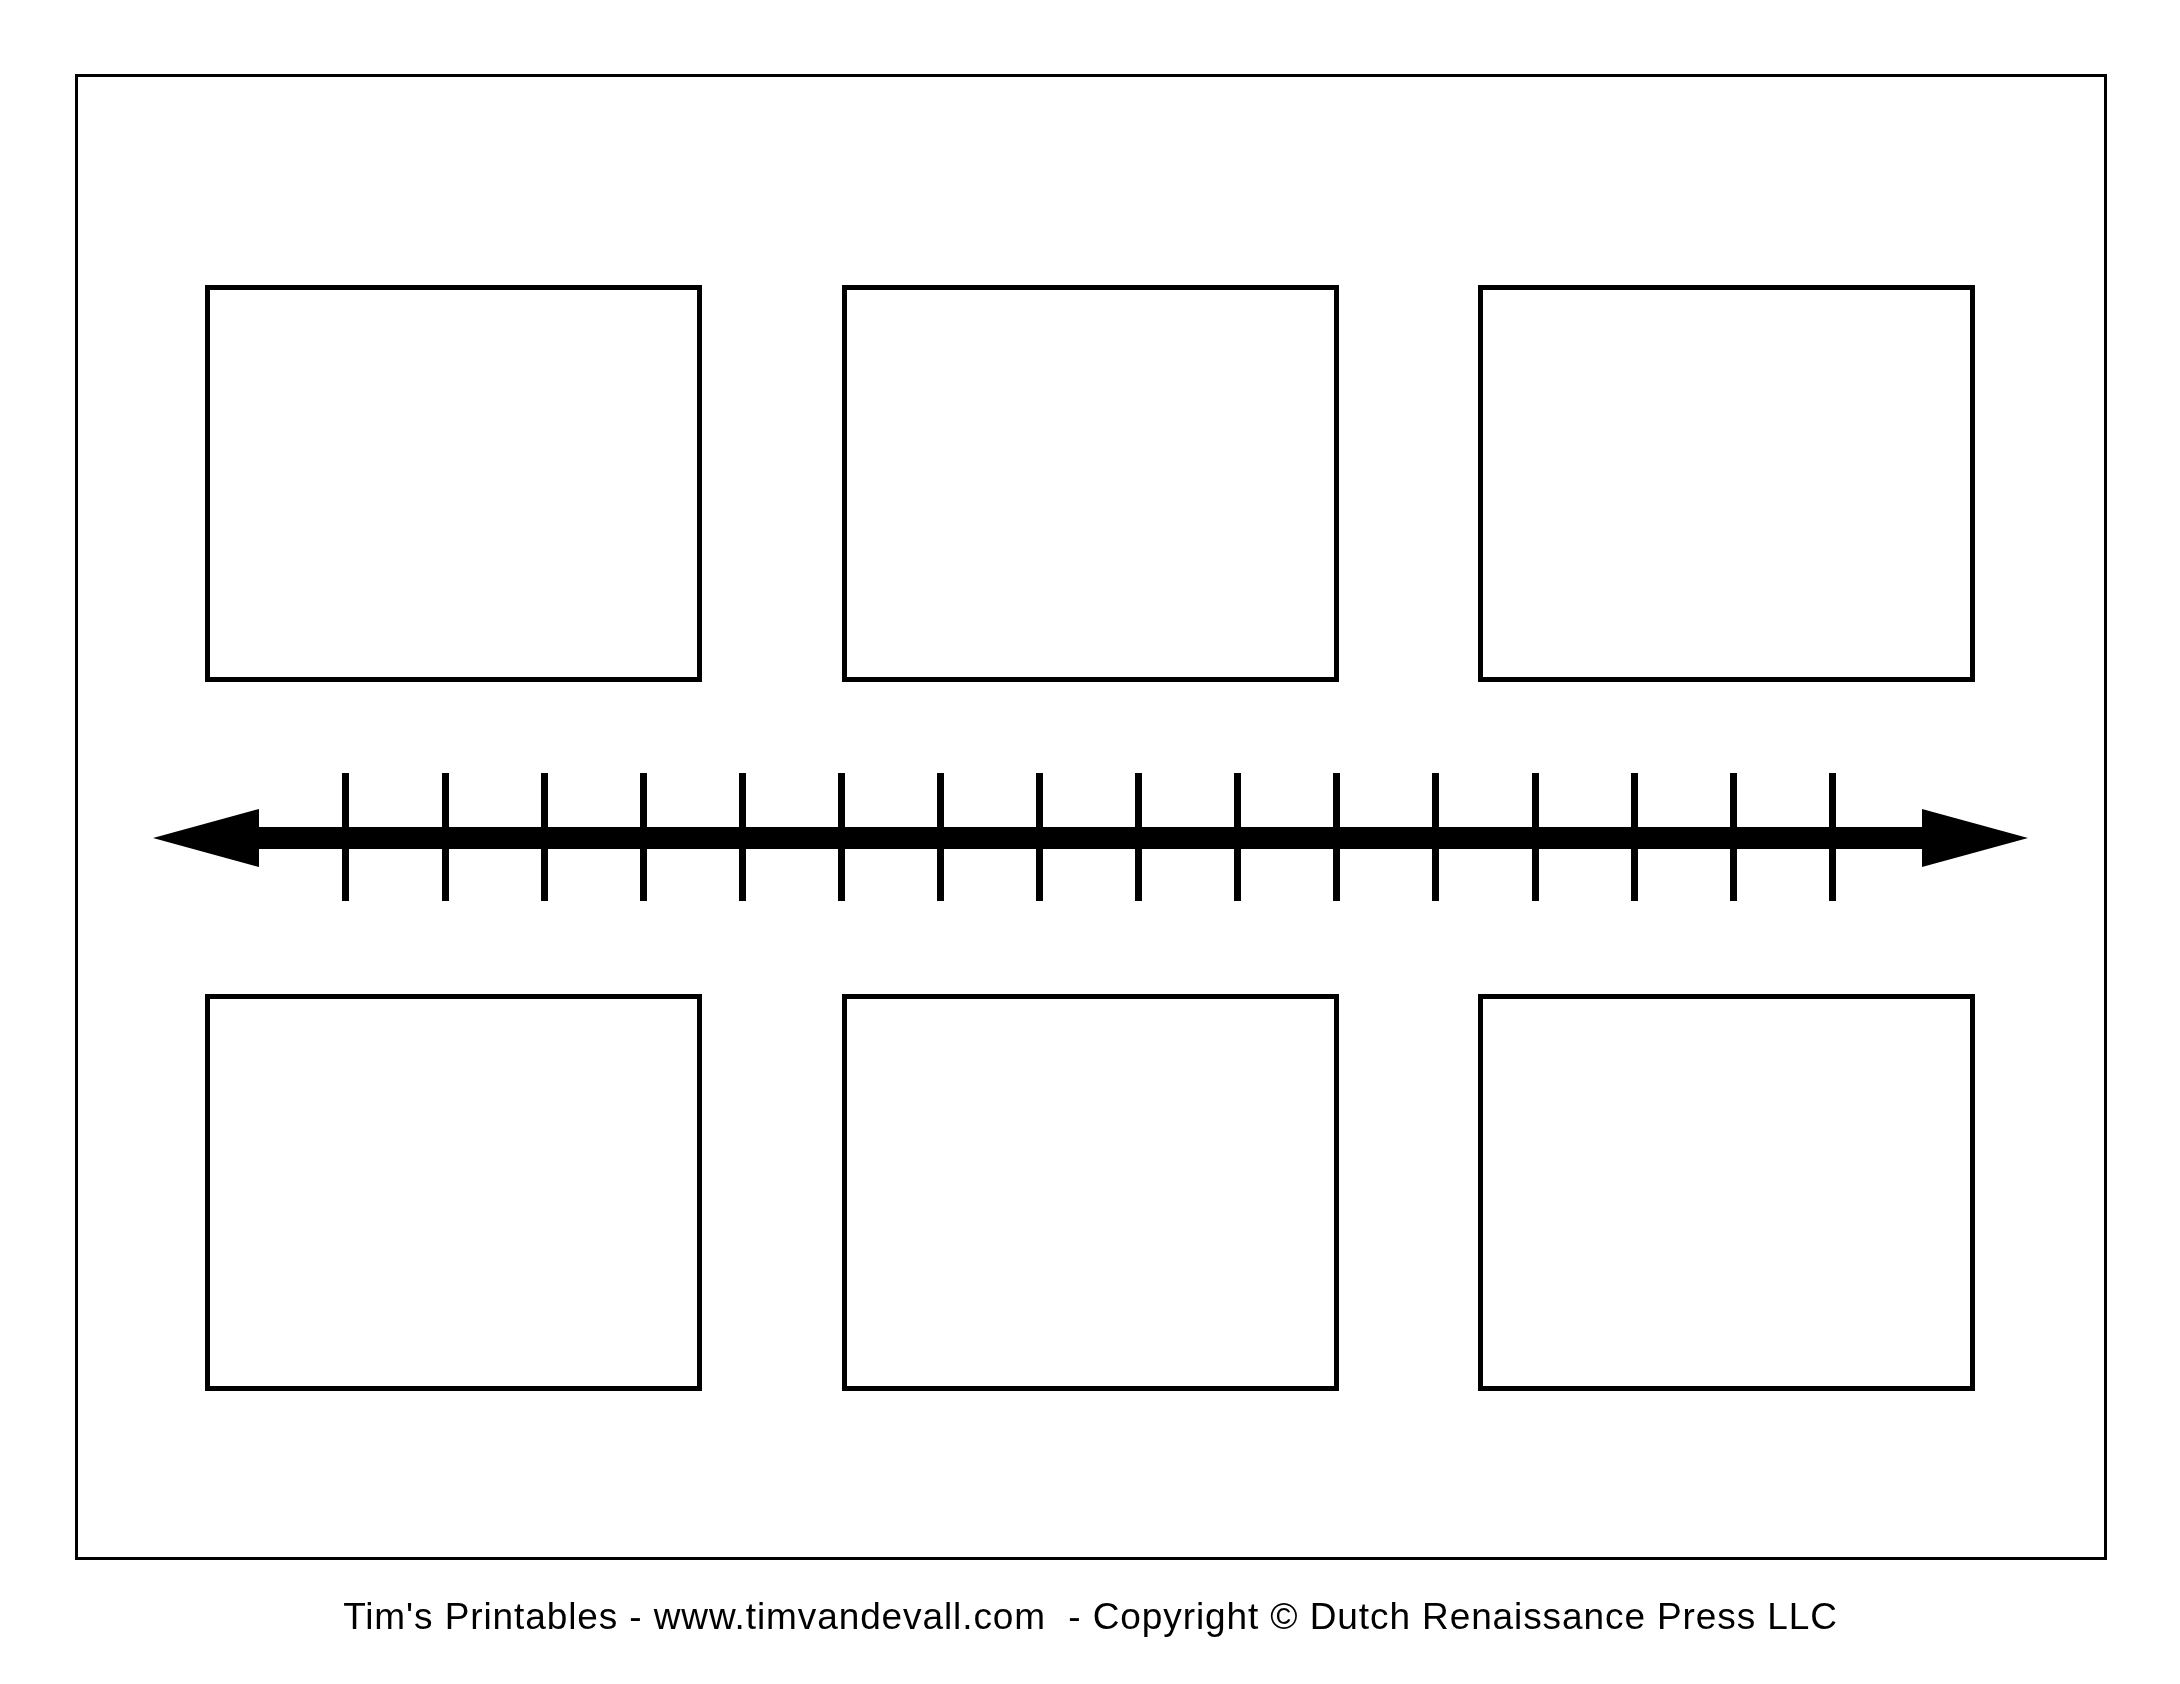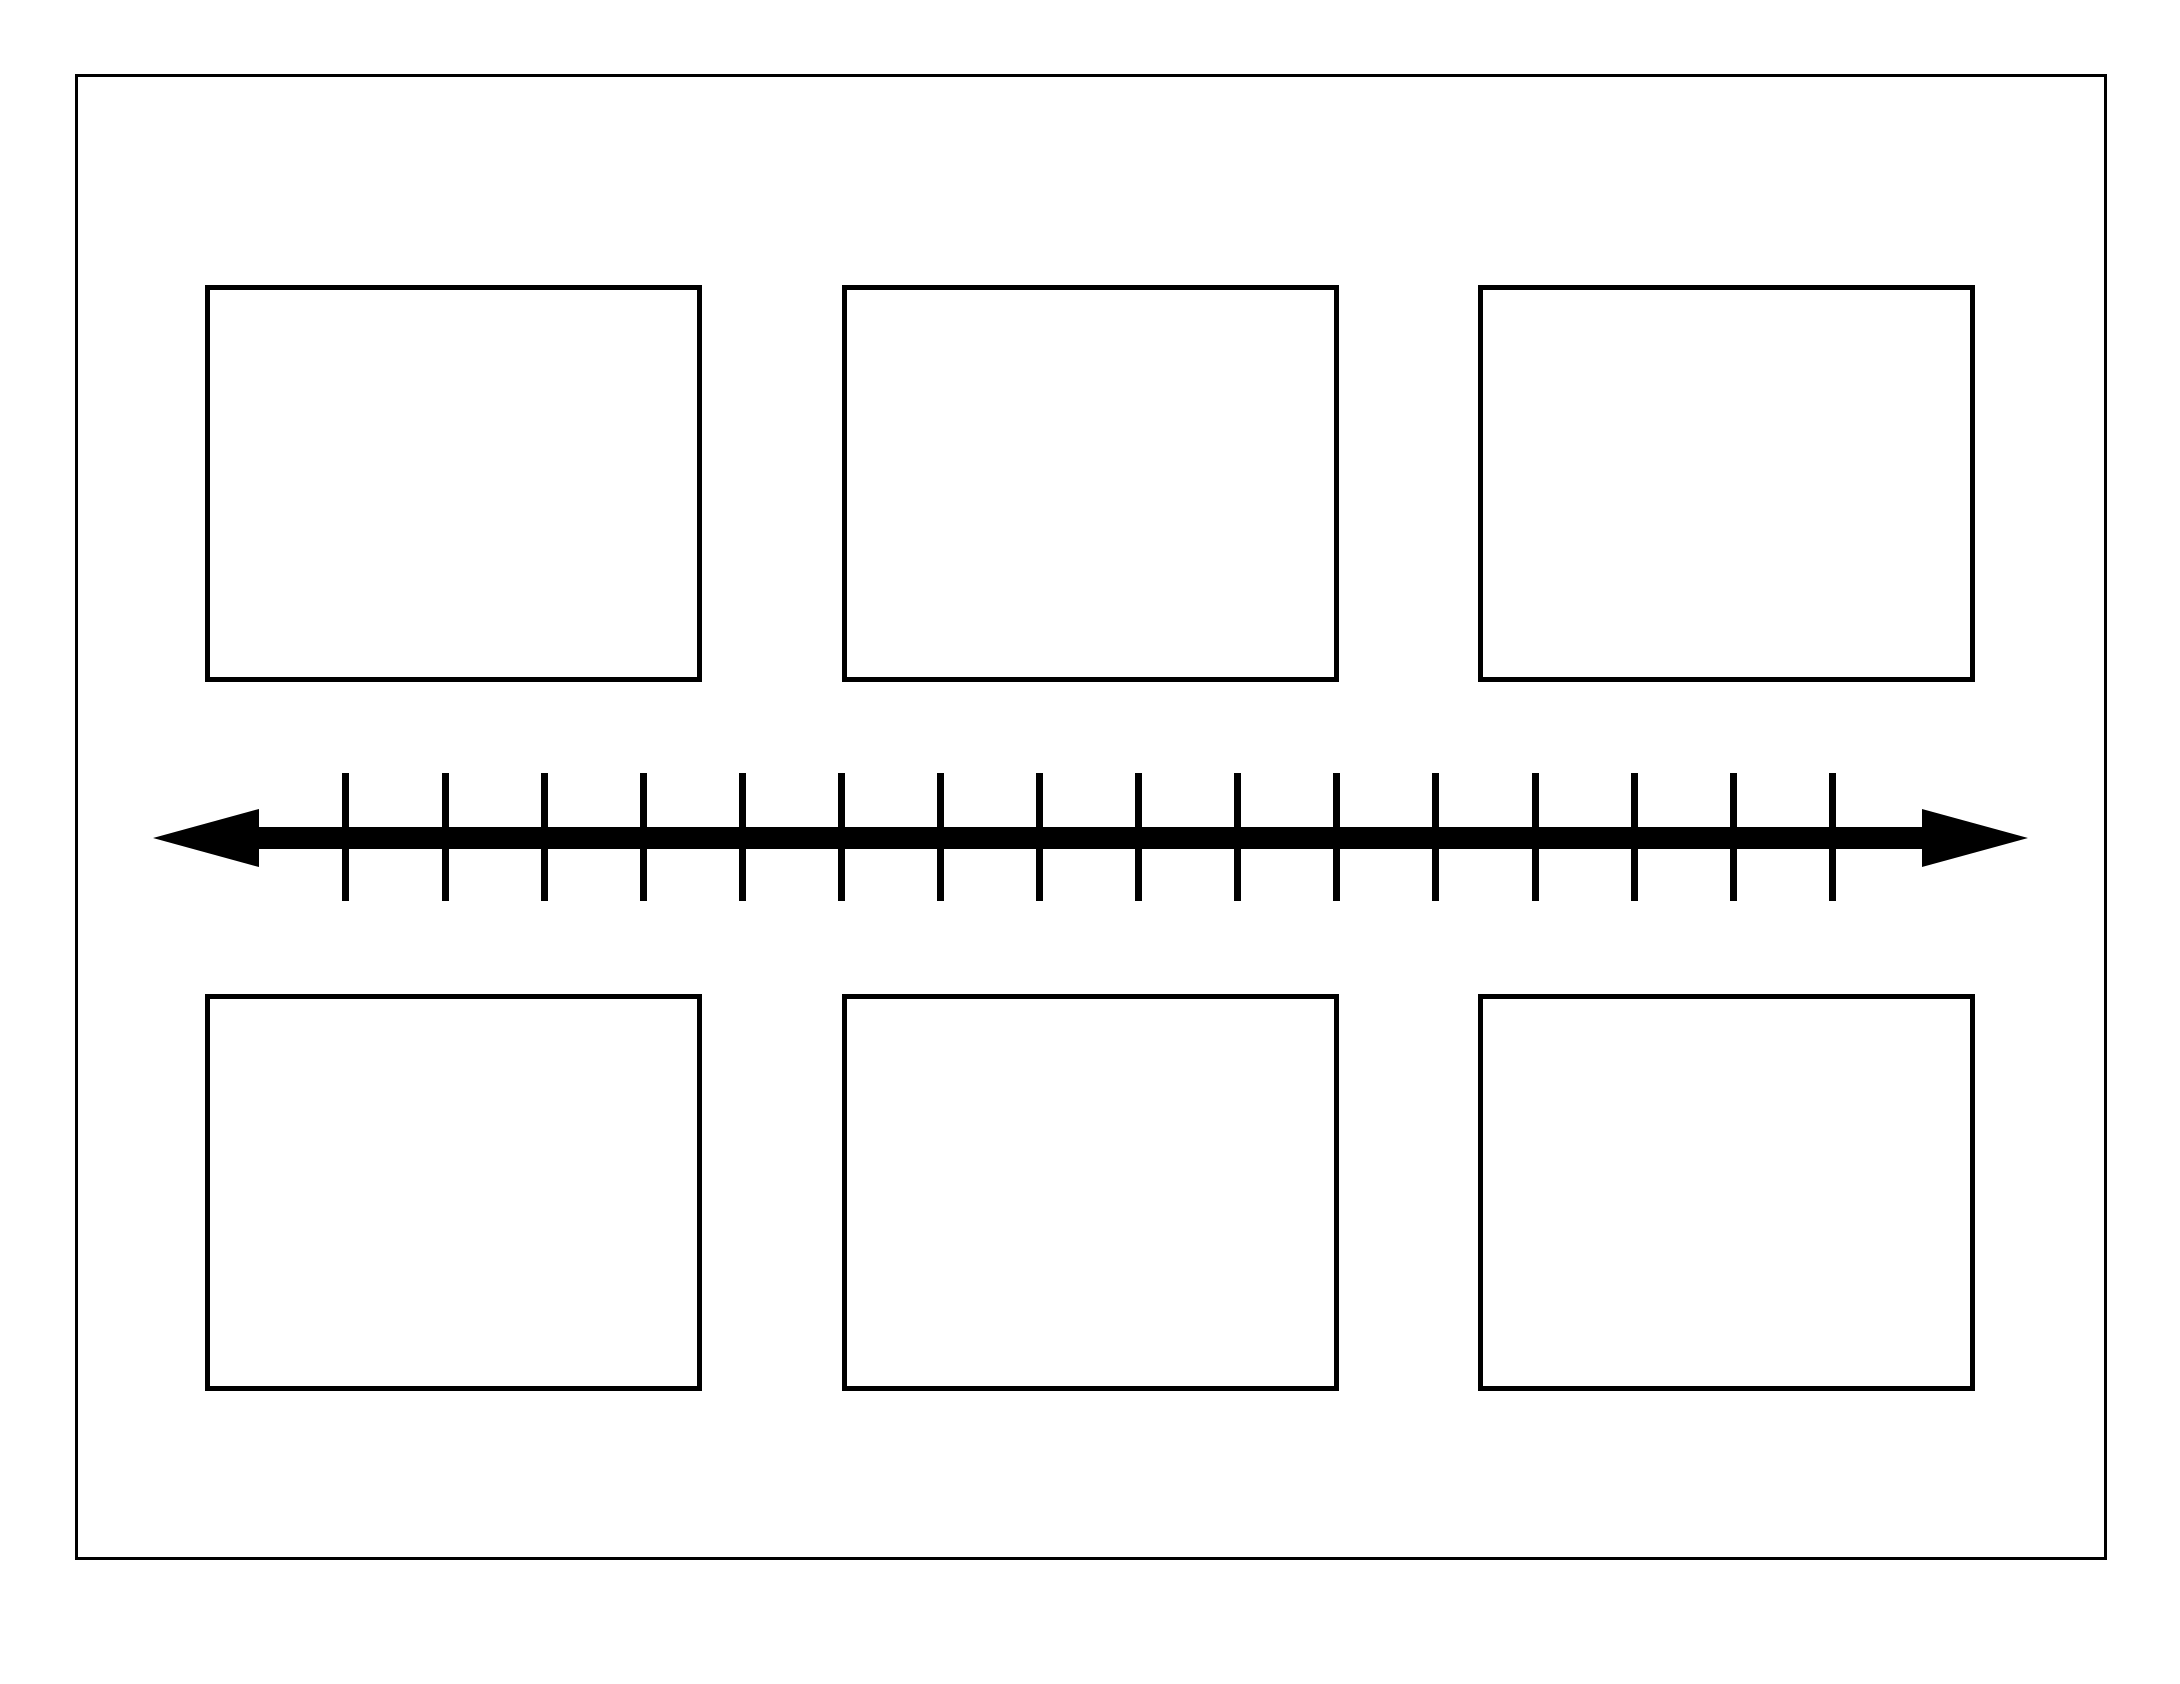--- a/index.html
+++ b/index.html
@@ -101,15 +101,16 @@
         <div class="tick" style="left: 1234px;"></div>
         <div class="tick" style="left: 1333px;"></div>
         <div class="tick" style="left: 1432px;"></div>
         <div class="tick" style="left: 1532px;"></div>
         <div class="tick" style="left: 1631px;"></div>
         <div class="tick" style="left: 1730px;"></div>
         <div class="tick" style="left: 1829px;"></div>
       </div>
   </div>
 
+  <div class="footer">Tim's Printables - www.timvandevall.com  - Copyright © Dutch Renaissance Press LLC</div>
 
 </div>
 
 
 </body></html>

